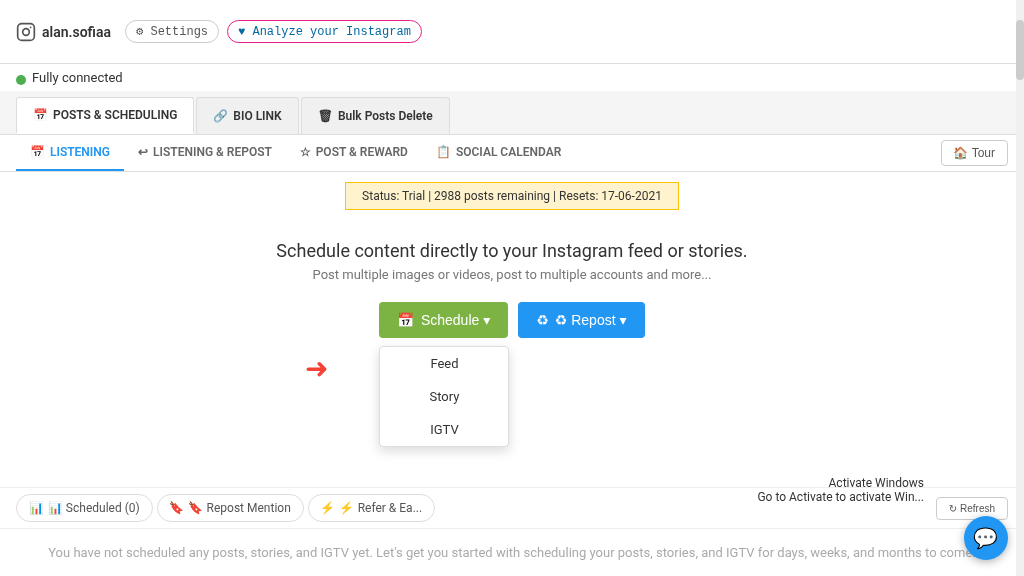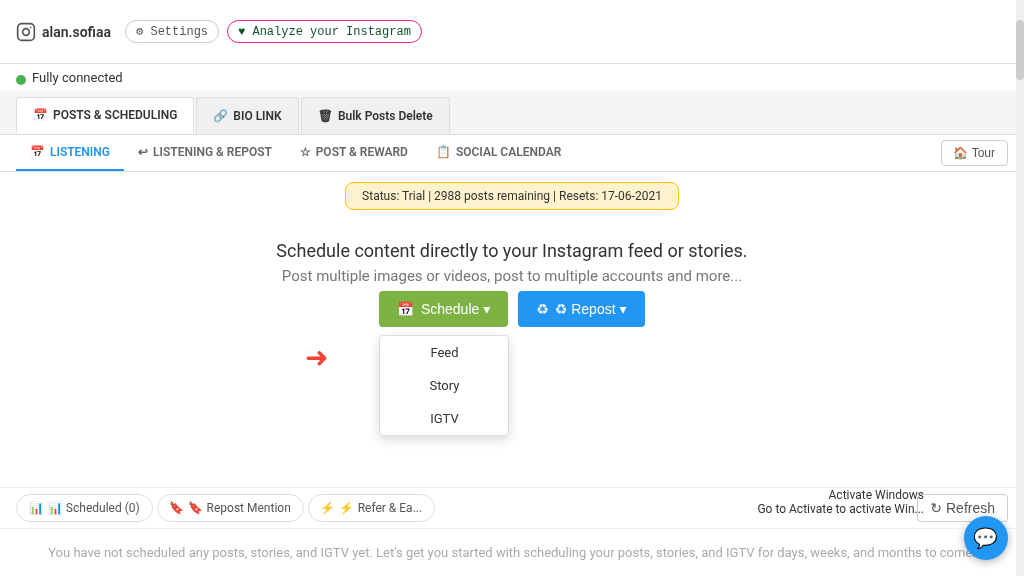--- a/index.html
+++ b/index.html
@@ -52,21 +52,21 @@
       font-size: 12px;
       cursor: pointer;
       display: flex;
       align-items: center;
       gap: 4px;
       color: #555;
       font-family: Liberation Mono, monospace;
     }
     .header-btn.pink {
       border-color: #e91e8c;
-      color: #14532d;
+      color: #0369a1;
     }
     
     .status-bar {
       padding: 6px 16px;
       display: flex;
       align-items: flex-end;
       gap: 6px;
       font-size: 13px;
     }
     .status-dot {
@@ -147,44 +147,44 @@
       cursor: pointer;
       display: flex;
       align-items: center;
       gap: 4px;
       color: #555;
     }
     
     .status-banner {
       background: #fff3cd;
       border: 1px solid #ffc107;
-      border-radius: 8px;
+      border-radius: 0;
       margin: 10px auto;
       padding: 6px 16px;
       font-size: 12px;
       text-align: center;
       width: fit-content;
     }
     
     .main-content {
       text-align: center;
       padding: 20px;
       flex: 1;
       position: relative;
     }
     .main-heading {
       font-size: 18px;
       color: #333;
       margin-bottom: 6px;
       font-weight: 400;
     }
     .main-subheading {
-      font-size: 15px;
+      font-size: 13px;
       color: #777;
-      margin-bottom: 6px;
+      margin-bottom: 20px;
     }
     
     .action-buttons {
       display: flex;
       justify-content: center;
       gap: 10px;
       margin-bottom: 10px;
       position: relative;
     }
     .schedule-btn {
@@ -265,38 +265,38 @@
       color: #555;
     }
     .bottom-tabs-right {
       margin-left: auto;
     }
     .refresh-btn {
       border: 1px solid #ccc;
       background: #fff;
       border-radius: 4px;
       padding: 5px 12px;
-      font-size: 14px;
+      font-size: 10px;
       cursor: pointer;
       display: flex;
       align-items: center;
       gap: 4px;
       color: #555;
     }
     
     .empty-state {
       padding: 16px 20px;
       text-align: center;
       font-size: 13px;
       color: #aaa;
     }
     
     .windows-watermark {
       position: absolute;
-      bottom: 60px;
+      bottom: 72px;
       right: 100px;
       font-size: 12px;
       color: #333;
       text-align: right;
     }
     
     .chat-btn {
       position: absolute;
       bottom: 16px;
       right: 16px;

